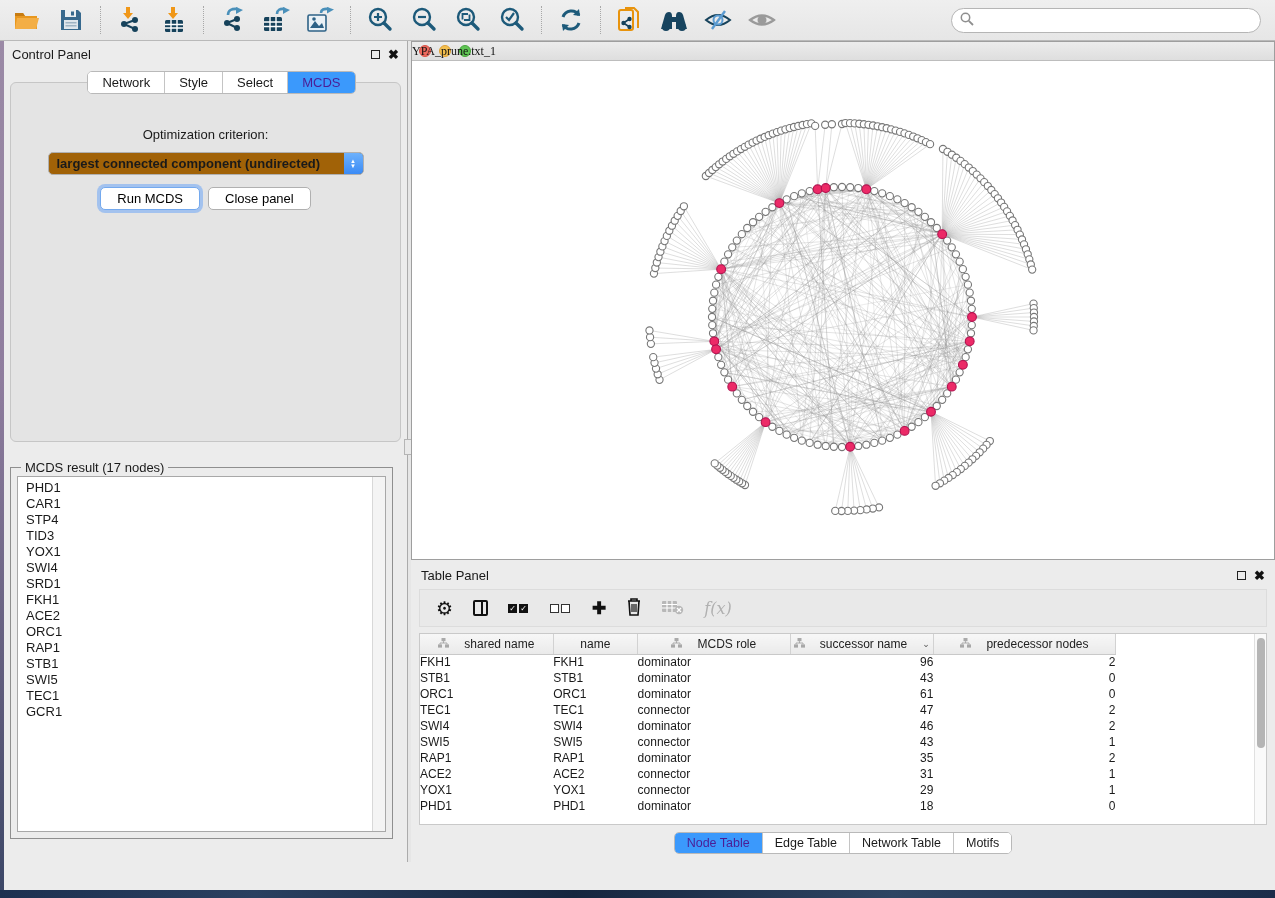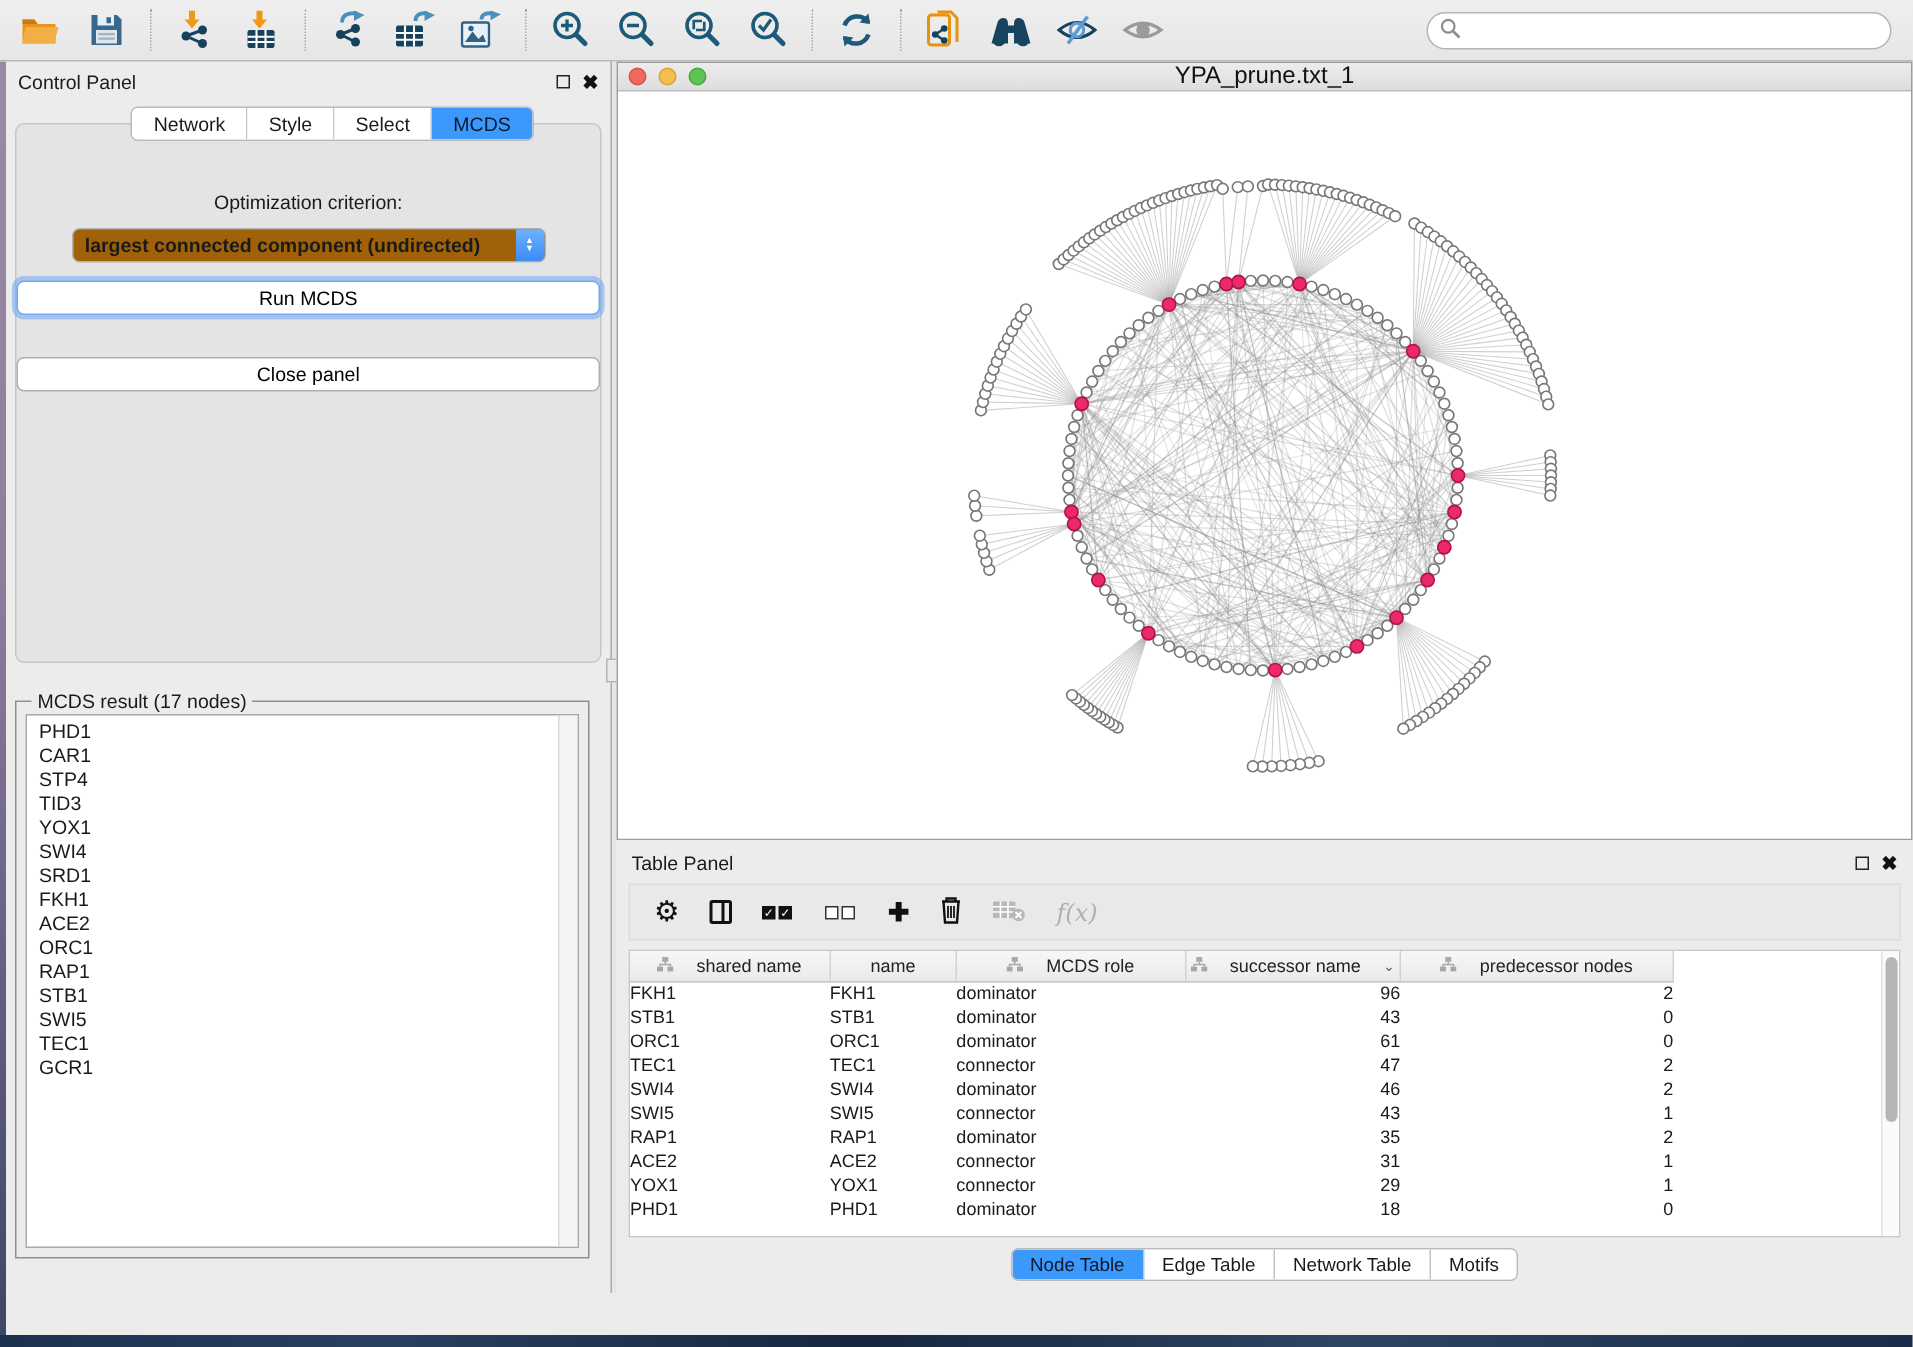--- a/index.html
+++ b/index.html
@@ -27,30 +27,30 @@
   .control-panel { position:absolute; left:0; top:0; width:403px; height:821px; background:#ececec; }
   .cp-header { height:26px; display:flex; align-items:center; padding:0 8px; }
   .cp-title { font-size:13px; }
   .win-btns { margin-left:auto; display:flex; align-items:center; gap:8px; }
   .float-box { width:9px; height:9px; border:1.5px solid #222; cursor:pointer;}
   .close-x { font-size:13px; font-weight:bold; color:#111; cursor:pointer; line-height:9px;}
   .cp-tabs { position:relative; z-index:2; display:flex; justify-content:center; margin-top:4px;padding-left:32px;}
   .seg { display:flex; border:1px solid #b9b9b9; border-radius:5px; overflow:hidden; background:#fff;}
   .seg .tab { padding:3px 14px; font-size:13px; border-right:1px solid #c4c4c4; background:#fff; cursor:pointer;}
   .seg .tab:last-child { border-right:none; }
-  .seg .tab.active { background:#3b99fc; color:#0f172a; }
+  .seg .tab.active { background:#3b99fc; color:#4c1d95; }
   .cp-inner { position:relative; margin:-12px 6px 0 6px; background:#e4e4e4;
     border:1px solid #c6c6c6; border-radius:6px; height:360px; padding-top:30px; }
   .opt-label { text-align:center; font-size:13px; margin-top:14px;}
   .dropdown { margin:10px auto 0 auto; width:316px; height:23px; background:#a16207;
     border:1px solid #b0b0b0; border-radius:5px; display:flex; align-items:center; cursor:pointer;font-weight:bold;}
   .dropdown .dd-text { flex:1; padding-left:8px; font-size:13px; white-space:nowrap;}
   .dd-cap { width:19px; height:21px; background:linear-gradient(#6db1fc,#3b8bf5); border-radius:0 4px 4px 0;
     display:flex; flex-direction:column; align-items:center; justify-content:center; color:#fff; font-size:6px; line-height:5px;}
-  .cp-buttons { display:flex; justify-content:center; gap:28px; margin-top:12px;flex-direction:column;}
+  .cp-buttons { display:flex; justify-content:center; gap:8px; margin-top:12px;}
   .btn { height:23px; padding:0 16px; background:#fff; border:1px solid #b0b0b0; border-radius:5px;
     font-size:13px; font-family:"Liberation Sans",sans-serif; cursor:pointer;}
   .btn.focused { box-shadow:0 0 0 3px rgba(110,165,245,.55); border-color:#74a9ee;}
   .mcds-box { position:absolute; left:6px; right:14px; top:426px; height:372px;
     border:1px solid #8f8f8f; background:#ececec;}
   .mcds-legend { position:absolute; top:-8px; left:10px; background:#ececec; padding:0 4px; font-size:13px;}
   .mcds-list { position:absolute; inset:8px 6px 6px 6px; background:#fff; border:1px solid #a8a8a8;
     overflow:hidden; display:flex;}
   .mcds-items { flex:1; padding:3px 0 0 8px; font-size:13px; line-height:16px;}
   .mcds-item { cursor:pointer; }
@@ -65,21 +65,21 @@
   .right-col { position:absolute; left:407px; top:0; width:864px; height:821px;}
   .net-window { position:absolute; left:0; top:0; width:864px; height:519px;
     border:1px solid #9e9e9e; background:#fff;}
   .net-titlebar { height:19px; background:linear-gradient(#ececec,#dedede); border-bottom:1px solid #bdbdbd;
     display:flex; align-items:center; position:relative;}
   .lights { display:flex; gap:8px; padding-left:7px;}
   .light { width:12px; height:12px; border-radius:50%; cursor:pointer;}
   .light.red { background:#ee6a5e; border:1px solid #d95348;}
   .light.yellow { background:#f3bf4f; border:1px solid #de9f33;}
   .light.green { background:#5fc454; border:1px solid #47a73c;}
-  .net-title { position:absolute; left:0; right:0; text-align:center; font-size:16px; color:#111;}
+  .net-title { position:absolute; left:0; right:0; font-size:12px; color:#111;font-family:Liberation Serif, serif;}
   .net-canvas { width:862px; height:498px; background:#fff;}
   
   .table-panel { position:absolute; left:0; top:522px; width:864px; height:299px; background:#ececec;}
   .tp-header { height:24px; display:flex; align-items:center; padding:0 10px;}
   .tp-title { font-size:13px;}
   .tp-toolbar { margin:2px 8px 0 8px; height:38px; background:#e9e9e9; border:1px solid #dcdcdc;
     display:flex; align-items:center; gap:20px; padding:0 16px;}
   .ti { display:flex; align-items:center; cursor:pointer;}
   .gear-g { font-size:19px; color:#111; line-height:19px;}
   .col-ic { width:15px; height:16px; border:2px solid #111; border-radius:2px; position:relative;}

